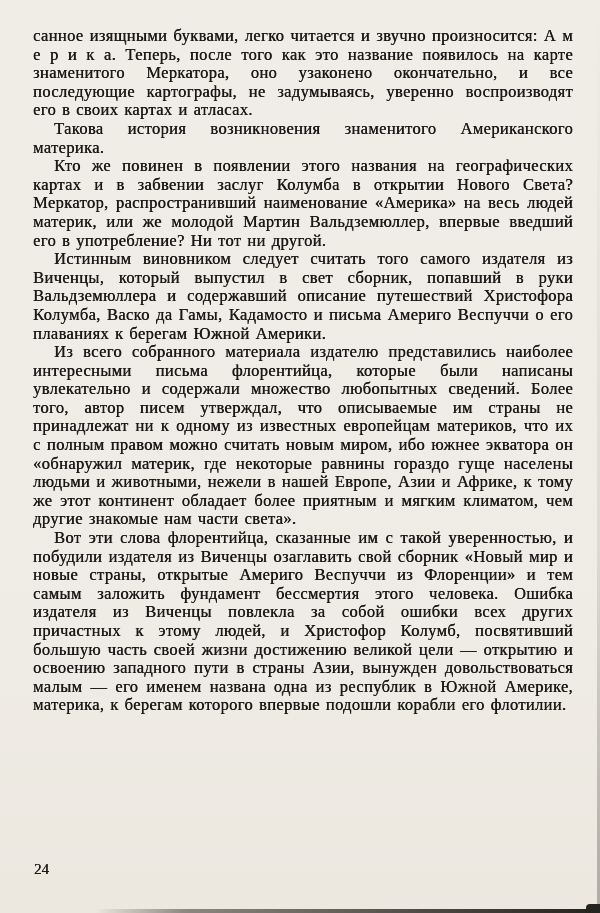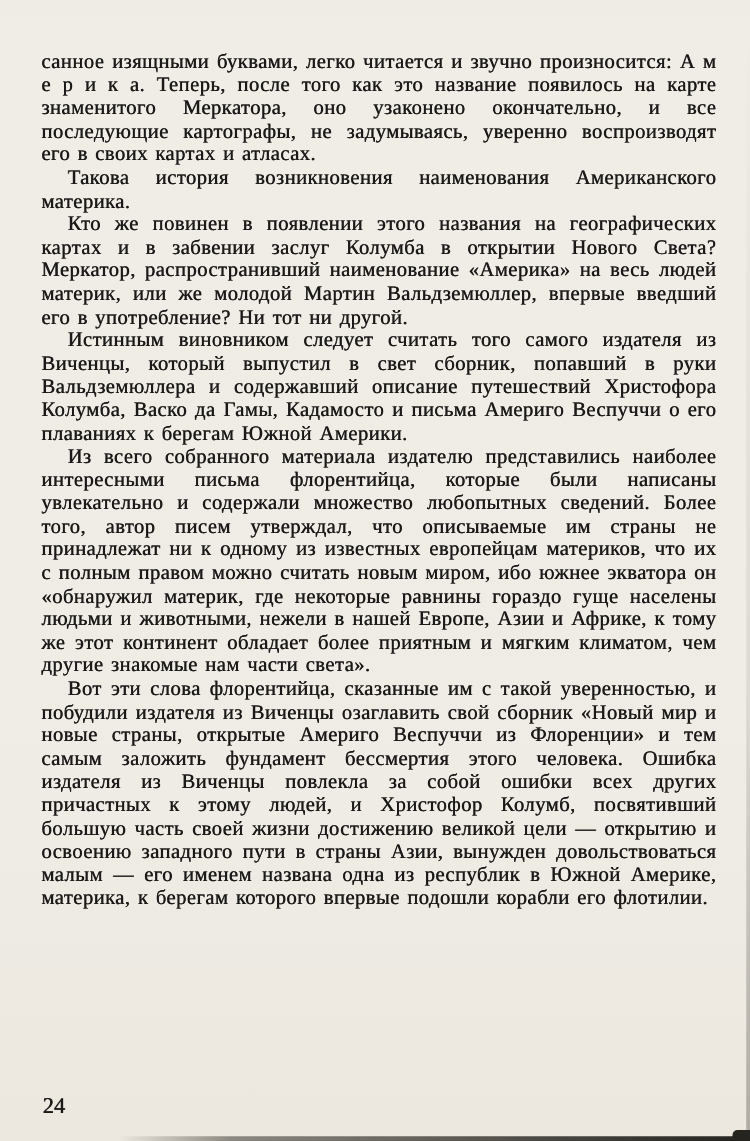--- a/index.html
+++ b/index.html
@@ -11,21 +11,20 @@
       height: 913px;
       background: #efece5;
       position: relative;
       overflow: hidden;
       font-family: "Liberation Serif", "DejaVu Serif", serif;
     }
     .scan-page {
       position: absolute;
       inset: 0;
       background: linear-gradient(180deg, #f0ede6 0%, #efece5 70%, #ece8e0 100%);
-      margin-top: 13px;
     }
     .text-block {
       position: absolute;
       top: 27px;
       left: 33px;
       right: 27px;
     }
     p.body-par {
       margin: 0;
       padding: 0;
@@ -39,21 +38,21 @@
       
       text-shadow: 0.35px 0 0 #1b1a18;
     }
     p.no-indent {
       text-indent: 0;
     }
     .page-number {
       position: absolute;
       left: 34px;
       top: 861px;
-      font-size: 18px;
+      font-size: 15px;
       color: #1b1a18;
       text-shadow: 0.35px 0 0 #1b1a18;
     }
     
     .edge-bottom {
       position: absolute;
       bottom: 0;
       left: 95px;
       right: 0;
       height: 4px;
@@ -85,21 +84,21 @@
         rgba(60, 57, 50, 0.35) 100%);
     }
   </style>
 </head>
 <body>
 
 <div class="scan-page">
 
   <div class="text-block">
     <p class="body-par no-indent">санное изящными буквами, легко читается и звучно произносится: А м е р и к а.  Теперь, после того как это название появилось на карте знаменитого Меркатора, оно узаконено окончательно, и все последующие картографы, не задумываясь, уверенно воспроизводят его в своих картах и атласах.</p>
-    <p class="body-par">Такова история возникновения наименования Американского материка.</p>
+    <p class="body-par">Такова история возникновения знаменитого Американского материка.</p>
     <p class="body-par">Кто же повинен в появлении этого названия на географических картах и в забвении заслуг Колумба в открытии Нового Света? Меркатор, распространивший наименование «Америка» на весь людей материк, или же молодой Мартин Вальдземюллер, впервые введший его в употребление? Ни тот ни другой.</p>
     <p class="body-par">Истинным виновником следует считать того самого издателя из Виченцы, который выпустил в свет сборник, попавший в руки Вальдземюллера и содержавший описание путешествий Христофора Колумба, Васко да Гамы, Кадамосто и письма Америго Веспуччи о его плаваниях к берегам Южной Америки.</p>
     <p class="body-par">Из всего собранного материала издателю представились наиболее интересными письма флорентийца, которые были написаны увлекательно и содержали множество любопытных сведений. Более того, автор писем утверждал, что описываемые им страны не принадлежат ни к одному из известных европейцам материков, что их с полным правом можно считать новым миром, ибо южнее экватора он «обнаружил материк, где некоторые равнины гораздо гуще населены людьми и животными, нежели в нашей Европе, Азии и Африке, к тому же этот континент обладает более приятным и мягким климатом, чем другие знакомые нам части света».</p>
     <p class="body-par">Вот эти слова флорентийца, сказанные им с такой уверенностью, и побудили издателя из Виченцы озаглавить свой сборник «Новый мир и новые страны, открытые Америго Веспуччи из Флоренции» и тем самым заложить фундамент бессмертия этого человека. Ошибка издателя из Виченцы повлекла за собой ошибки всех других причастных к этому людей, и Христофор Колумб, посвятивший большую часть своей жизни достижению великой цели — открытию и освоению западного пути в страны Азии, вынужден довольствоваться малым — его именем названа одна из республик в Южной Америке, материка, к берегам которого впервые подошли корабли его флотилии.</p>
   </div>
 
   <div class="page-number">24</div>
 
   <div class="edge-right"></div>
   <div class="edge-bottom"></div>

